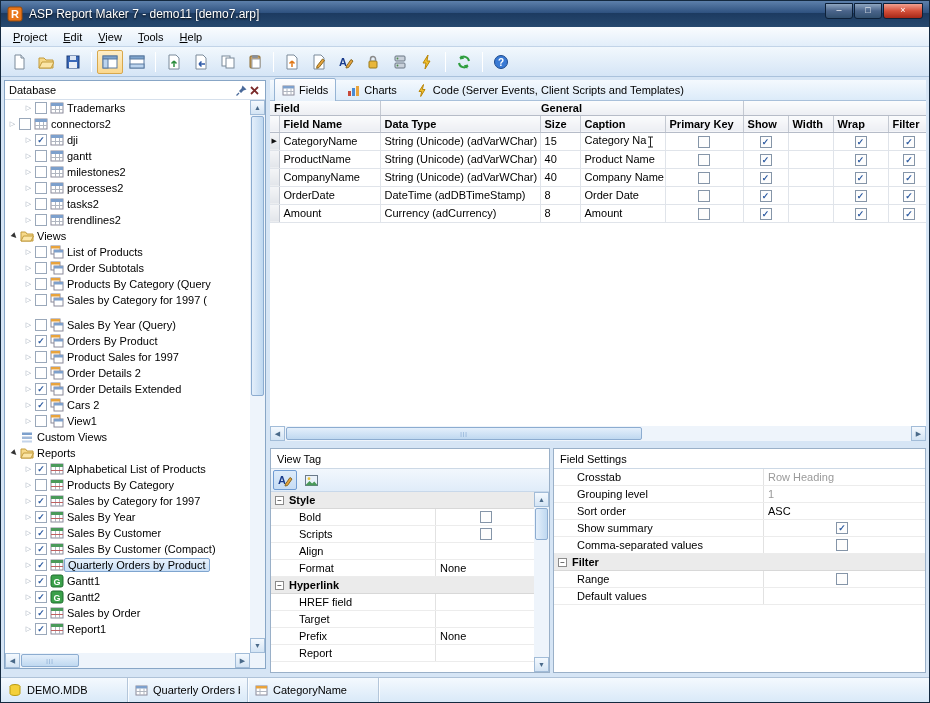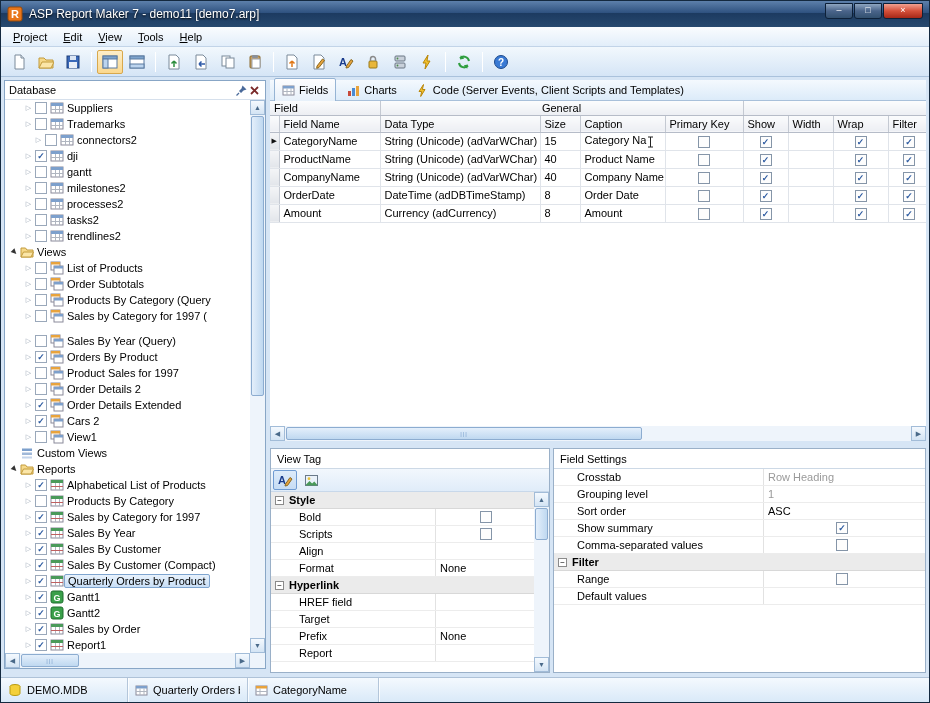--- a/index.html
+++ b/index.html
@@ -41,21 +41,21 @@
 .db-vsb{top:19px;right:0;width:15px;bottom:15px}
 .db-hsb{left:0;right:15px;bottom:0;height:15px}
 .sb-corner{position:absolute;right:0;bottom:0;width:15px;height:15px;background:#eef4fb}
 
 .tabbar{position:absolute;left:269px;top:79px;right:3px;height:21px;background:linear-gradient(#f4f9fe,#dcebf9);border-bottom:1px solid #a8c0da;display:flex;align-items:center;padding-left:4px;gap:3px}
 .tab{display:flex;align-items:center;gap:4px;padding:1px 7px;border:1px solid transparent;border-radius:2px;height:25px}
 .tab.selected{background:linear-gradient(#fdfdfe,#e6f0fa);border:1px solid #96b4d4}
 
 .gridwrap{position:absolute;left:269px;top:100px;right:3px;height:325px;background:#fff;overflow:hidden}
 table.fgrid{border-collapse:collapse;table-layout:fixed;width:660px}
-.fgrid th{background:linear-gradient(#fbfcfd,#eceef3);border-right:1px solid #c4c9d2;border-bottom:1px solid #b6bcc8;font-weight:normal;text-align:left;padding:1px 4px;height:17px;overflow:hidden;white-space:nowrap}
+.fgrid th{background:linear-gradient(#fbfcfd,#eceef3);border-right:1px solid #c4c9d2;border-bottom:1px solid #b6bcc8;font-weight:bold;text-align:left;padding:1px 4px;height:17px;overflow:hidden;white-space:nowrap}
 .fgrid tr.grprow th{height:14px;text-align:center;font-size:11px;padding:0 4px}
 .fgrid tr.grprow th.gleft{text-align:left}
 .fgrid td{border-right:1px solid #e0e4ea;border-bottom:1px solid #e0e4ea;padding:1px 4px;height:18px;background:#fff;overflow:hidden;white-space:nowrap}
 .fgrid td.ind{background:linear-gradient(#f4f5f7,#e2e5ea);border-right:1px solid #c4c9d2;padding:0;text-align:center;font-size:7px;color:#111}
 .fgrid td.ck{text-align:center;padding:0}
 .cb{display:inline-block;width:12px;height:12px;border:1px solid #8595a8;background:#fdfdfd;font-size:9px;line-height:10px;text-align:center;color:#2c5aa0;font-weight:bold;vertical-align:middle}
 .grid-hsb{left:269px;right:3px;top:425px;height:15px}
 
 .bpanel{position:absolute;top:447px;height:225px;background:#fff;border:1px solid #9ab0c8}
 .vt-panel{left:269px;width:280px}
@@ -277,37 +277,23 @@
           <span class="tcb"></span>
           <span class="ic">
             <svg width="14" height="14">
               <rect x="1" y="2" width="12" height="10" fill="#fff" stroke="#8a8a9a"></rect>
               <rect x="1" y="2" width="12" height="3" fill="#7da0cc"></rect>
               <line x1="5.5" y1="5" x2="5.5" y2="12" stroke="#b0b6c0"></line>
               <line x1="9.5" y1="5" x2="9.5" y2="12" stroke="#b0b6c0"></line>
               <line x1="1" y1="8.5" x2="13" y2="8.5" stroke="#b0b6c0"></line>
             </svg>
           </span>
-          <span class="tlabel">Suppliers</span>
-        </div>
-        <div class="trow" style="padding-left: 18px;">
-          <span class="exp">▷</span>
-          <span class="tcb"></span>
-          <span class="ic">
-            <svg width="14" height="14">
-              <rect x="1" y="2" width="12" height="10" fill="#fff" stroke="#8a8a9a"></rect>
-              <rect x="1" y="2" width="12" height="3" fill="#7da0cc"></rect>
-              <line x1="5.5" y1="5" x2="5.5" y2="12" stroke="#b0b6c0"></line>
-              <line x1="9.5" y1="5" x2="9.5" y2="12" stroke="#b0b6c0"></line>
-              <line x1="1" y1="8.5" x2="13" y2="8.5" stroke="#b0b6c0"></line>
-            </svg>
-          </span>
           <span class="tlabel">Trademarks</span>
         </div>
-        <div class="trow" style="padding-left: 28px;">
+        <div class="trow" style="padding-left: 2px;">
           <span class="exp">▷</span>
           <span class="tcb"></span>
           <span class="ic">
             <svg width="14" height="14">
               <rect x="1" y="2" width="12" height="10" fill="#fff" stroke="#8a8a9a"></rect>
               <rect x="1" y="2" width="12" height="3" fill="#7da0cc"></rect>
               <line x1="5.5" y1="5" x2="5.5" y2="12" stroke="#b0b6c0"></line>
               <line x1="9.5" y1="5" x2="9.5" y2="12" stroke="#b0b6c0"></line>
               <line x1="1" y1="8.5" x2="13" y2="8.5" stroke="#b0b6c0"></line>
             </svg>

